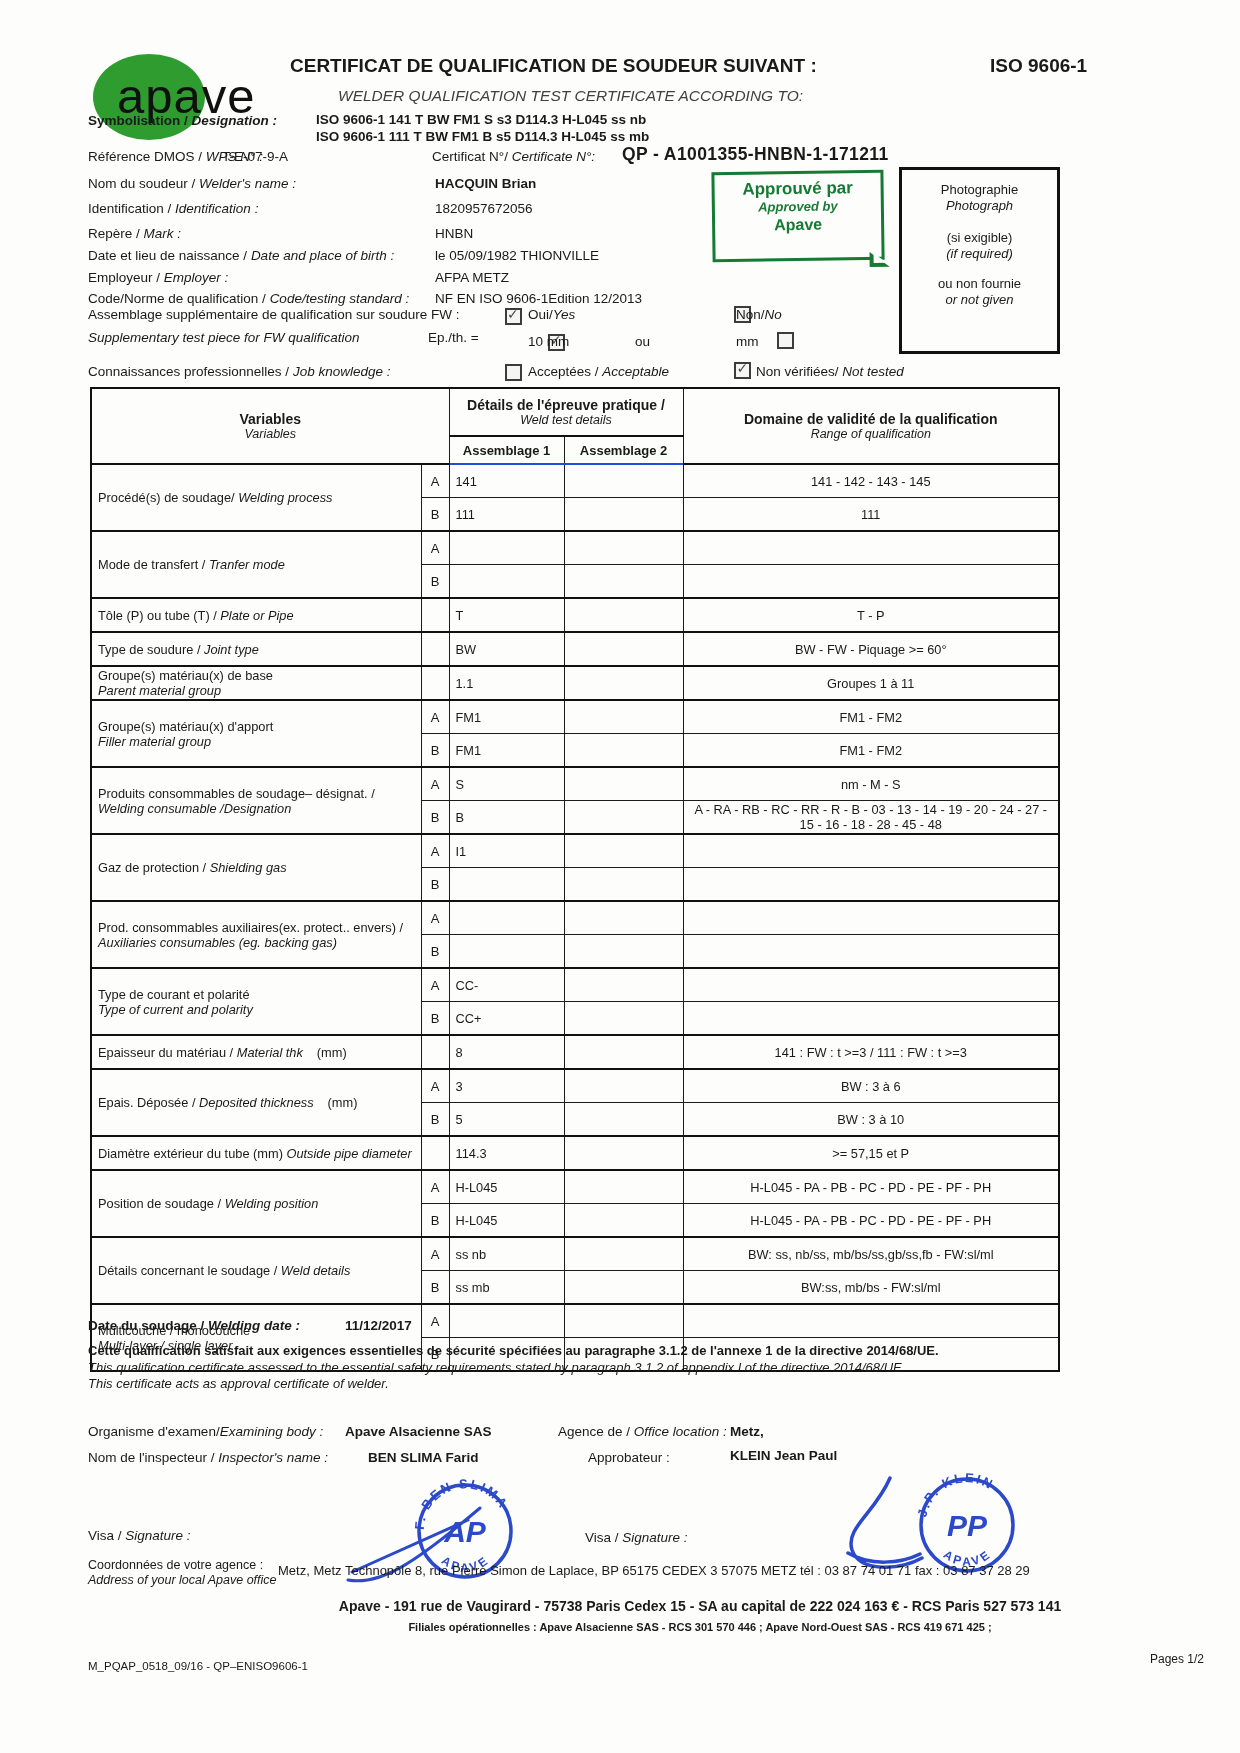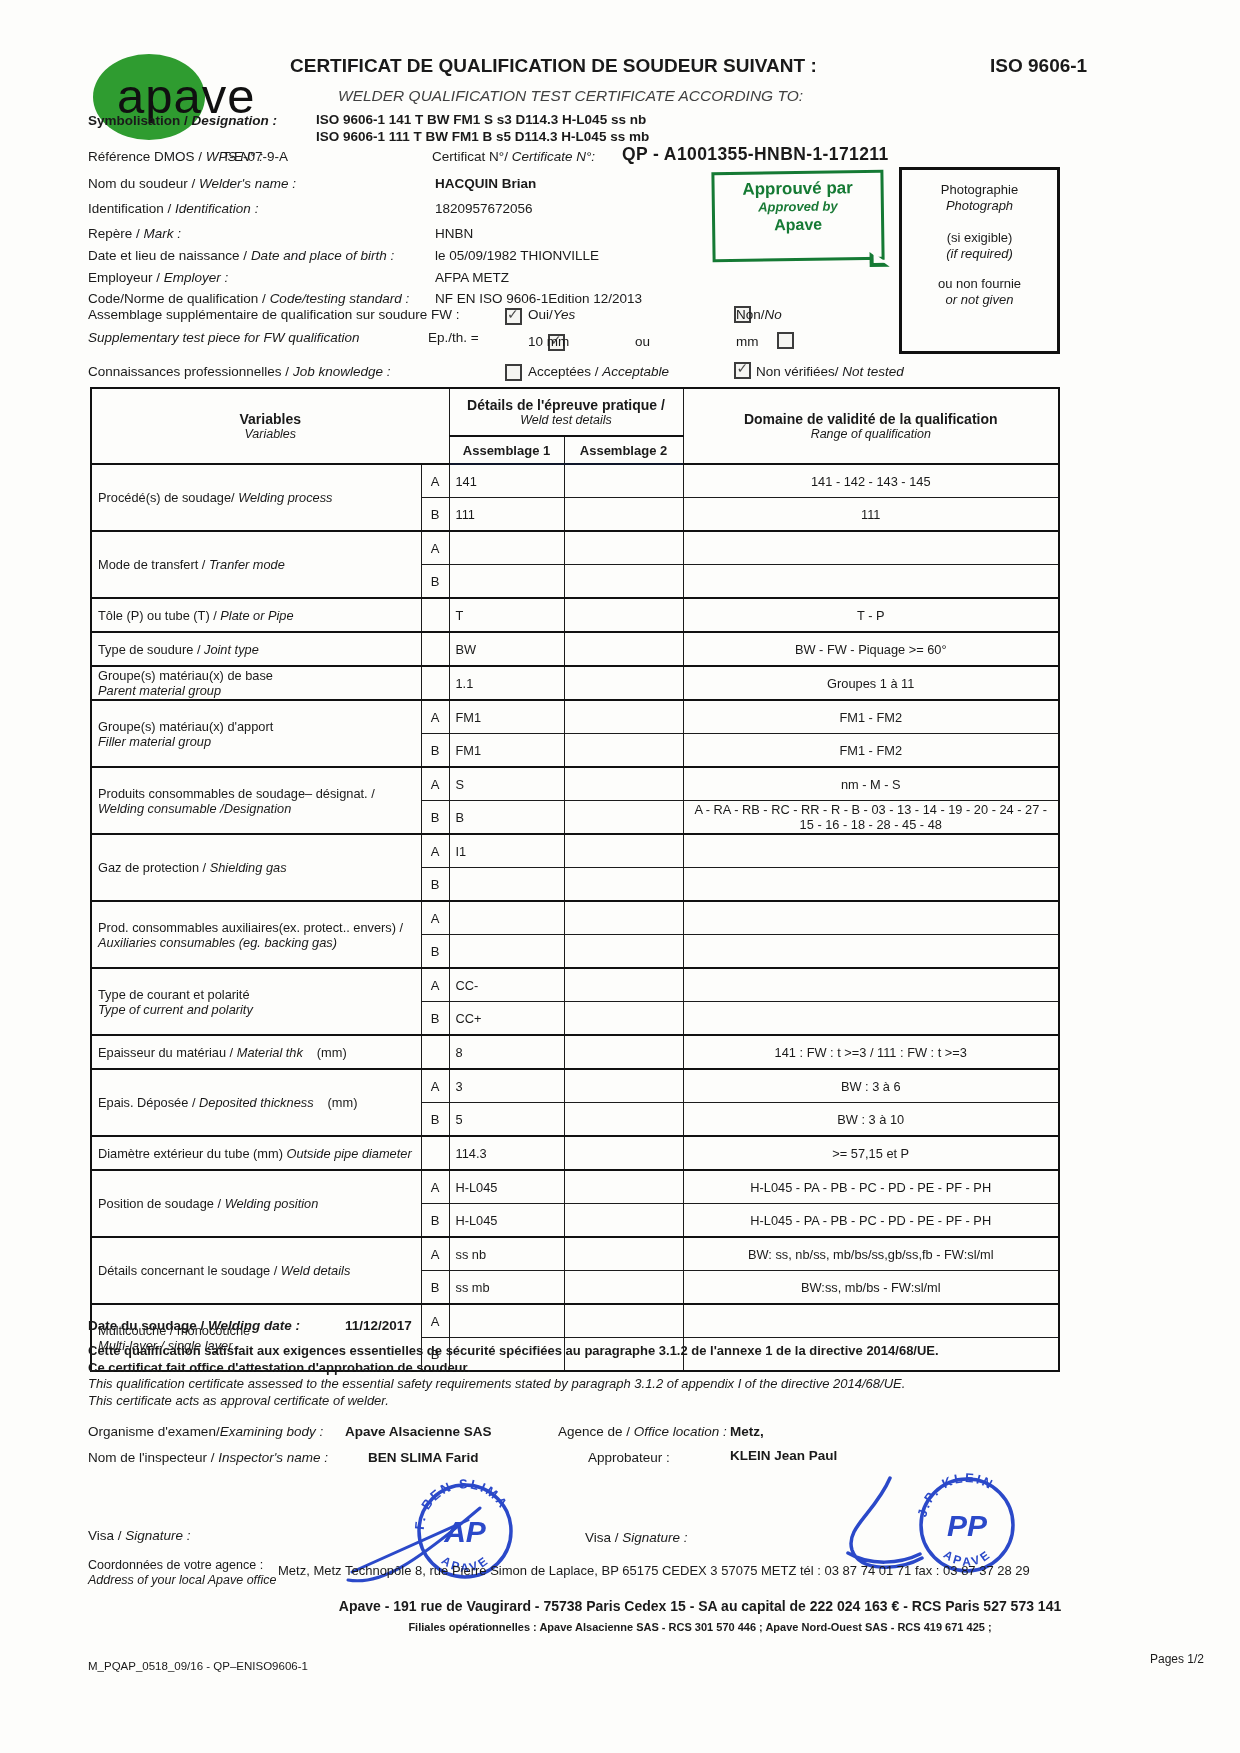--- a/index.html
+++ b/index.html
@@ -47,21 +47,21 @@
   .cb.checked::after{content:"\2713";position:absolute;left:0px;top:-4px;font-size:14px;color:#4a4a4a;}
 
   
   table.qual{border-collapse:collapse;width:968px;table-layout:fixed;}
   table.qual th,table.qual td{border:1px solid #1c1c1c;padding:1px 6px;vertical-align:middle;}
   table.qual{border:2px solid #111;}
   table.qual thead th{text-align:center;}
   .th-main{font-size:14px;font-weight:bold;}
   .th-sub{font-size:12.5px;font-style:italic;font-weight:normal;}
   thead tr.h1 th{height:44px;border-bottom:2px solid #111;}
-  thead tr.h2 th{height:24px;border-bottom:2px solid #0f172a;font-size:13px;}
+  thead tr.h2 th{height:24px;border-bottom:2px solid #1d4ed8;font-size:13px;}
   tr.group-start td{border-top:2px solid #111;}
   td.lbl{font-size:12.8px;padding-left:8px;line-height:15px;}
   td.lbl .en.stacked{display:block;}
   td.lbl .suffix{margin-left:14px;}
   td.c-letter{text-align:center;font-size:13px;padding:1px 2px;}
   td.c-asm1,td.c-asm2{font-size:12.8px;}
   td.c-range{text-align:center;font-size:12.8px;line-height:15px;}
   table.qual td{height:30px;}
 
   
@@ -407,21 +407,20 @@
   </table>
 
   <div class="abs lab b" style="left:88px;top:1318px;">
     <span class="fr">Date du soudage /</span>
     <span class="en">Welding date :</span>
   </div>
   <div class="abs val b" style="left:345px;top:1318px;">11/12/2017</div>
 
   <div class="abs dir" style="left:88px;top:1343px;">
     <div class="b">Cette qualification satisfait aux exigences essentielles de sécurité spécifiées au paragraphe 3.1.2 de l'annexe 1 de la directive 2014/68/UE.</div>
-    <div class="b">Ce certificat fait office d'attestation d'approbation de soudeur.</div>
     <div class="en">This qualification certificate assessed to the essential safety requirements stated by paragraph 3.1.2 of appendix I of the directive 2014/68/UE.</div>
     <div class="en">This certificate acts as approval certificate of welder.</div>
   </div>
 
   <div class="abs lab" style="left:88px;top:1424px;">
     <span class="fr">Organisme d'examen/</span><span class="en">Examining body :</span>
   </div>
   <div class="abs val b" style="left:345px;top:1424px;">Apave Alsacienne SAS</div>
   <div class="abs lab" style="left:558px;top:1424px;">
     <span class="fr">Agence de /</span>

